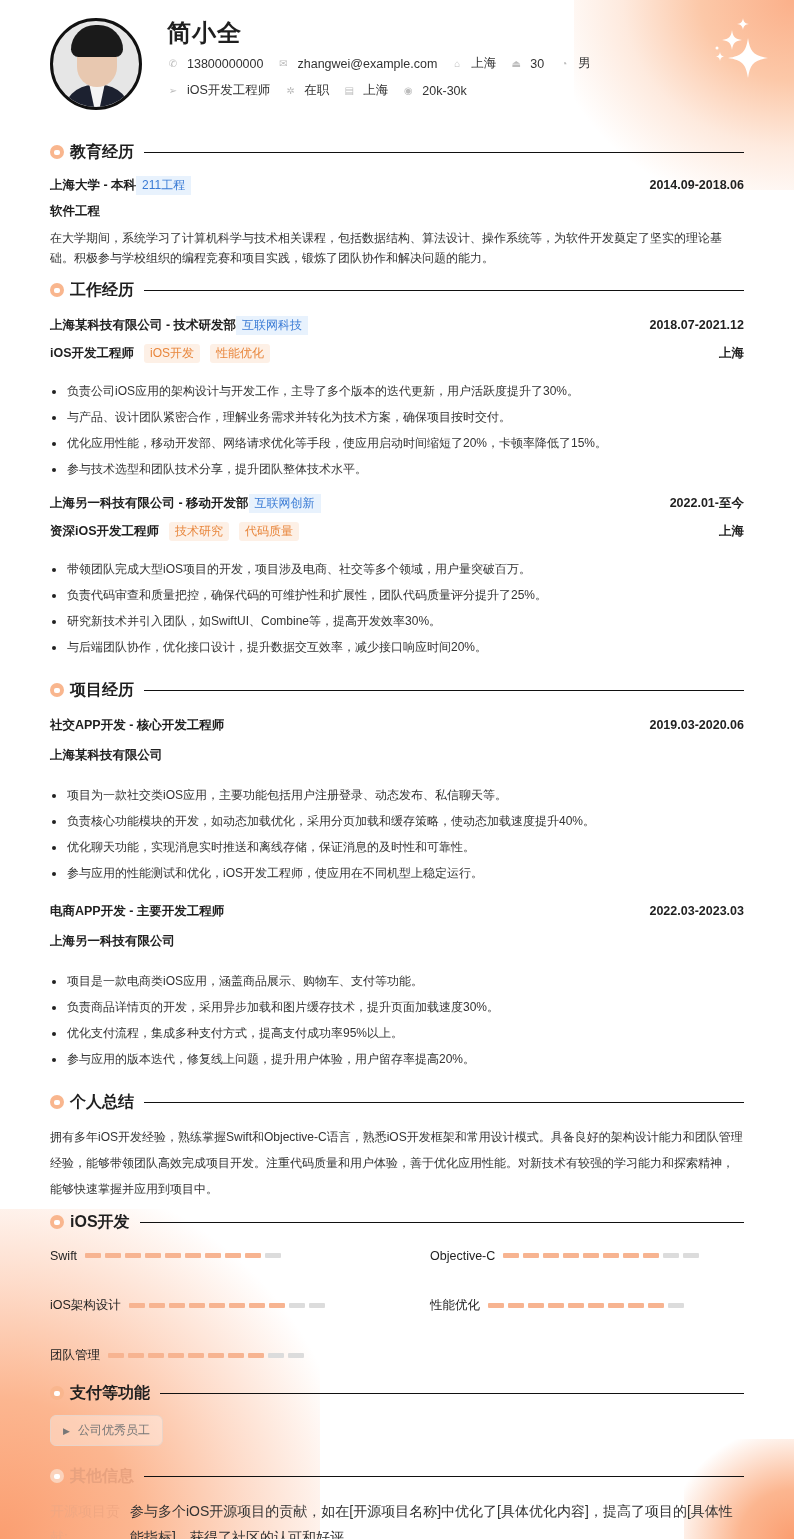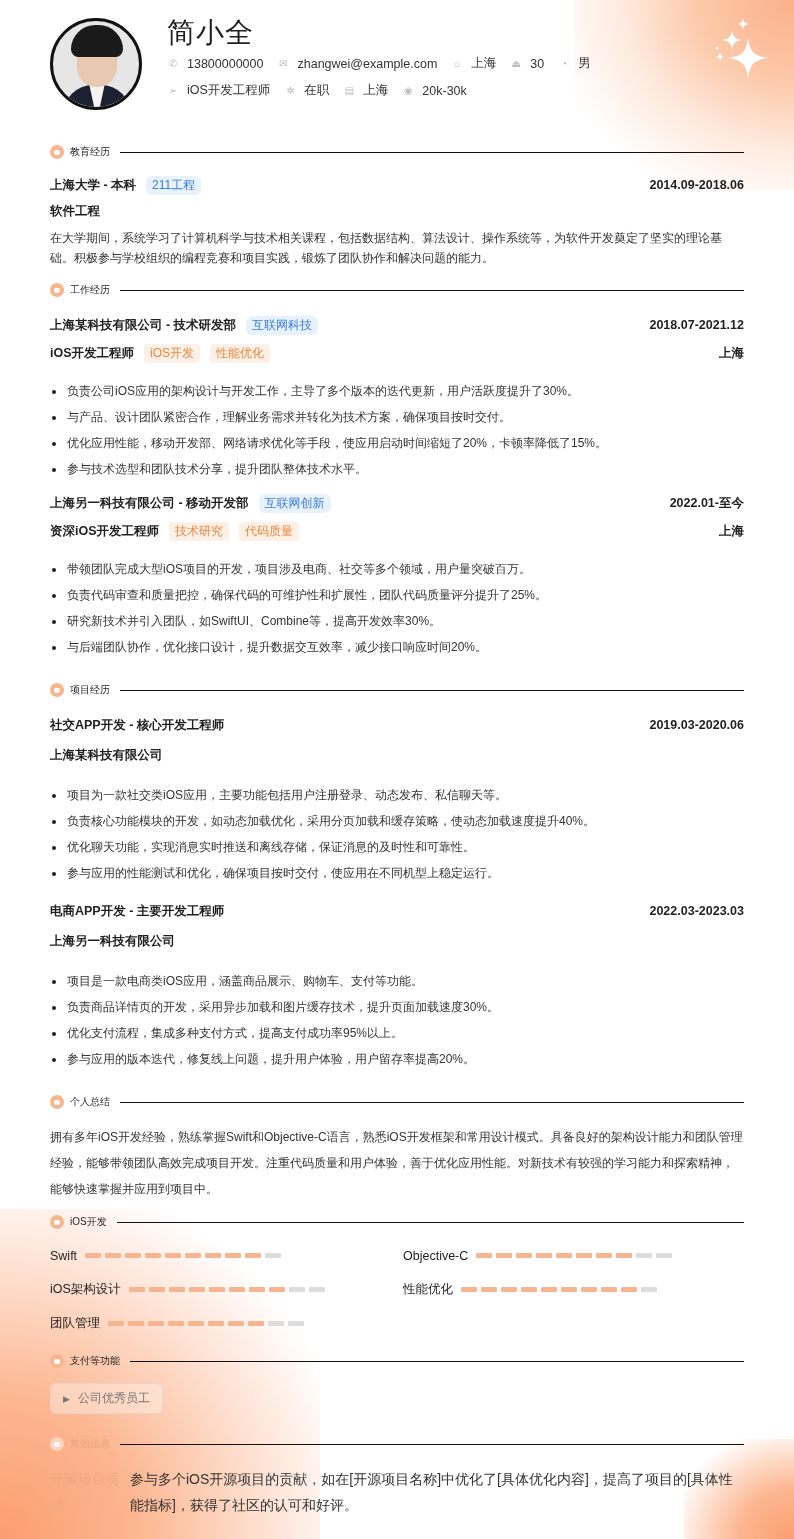--- a/index.html
+++ b/index.html
@@ -14,43 +14,43 @@
   .page { position: relative; z-index: 1; padding: 0 50px; }
   .sparkle { position: absolute; right: 22px; top: 16px; width: 60px; height: 65px; z-index: 2; }
 
   .header { display: flex; height: 130px; padding-top: 18px; }
   .avatar { width: 92px; height: 92px; border-radius: 50%; border: 3px solid #111; background: #e6e6e6; overflow: hidden; position: relative; flex-shrink: 0; }
   .avatar .hair { position: absolute; left: 18px; top: 4px; width: 52px; height: 32px; background: #1a1a1a; border-radius: 26px 26px 8px 8px; }
   .avatar .face { position: absolute; left: 24px; top: 16px; width: 40px; height: 50px; background: #e8c8b0; border-radius: 18px 18px 20px 20px; }
   .avatar .suit { position: absolute; left: 10px; top: 64px; width: 68px; height: 40px; background: #1c2130; border-radius: 30px 30px 0 0; }
   .avatar .shirt { position: absolute; left: 36px; top: 62px; width: 16px; height: 30px; background: #f4f4f4; clip-path: polygon(0 0,100% 0,60% 100%,40% 100%); }
   .hinfo { margin-left: 25px; padding-top: 2px; }
-  .name { font-size: 28px; font-weight: normal; height: 30px; line-height: 26px; letter-spacing: 1px; }
+  .name { font-size: 24px; font-weight: bold; height: 30px; line-height: 26px; letter-spacing: 1px; }
   .meta-row { display: flex; align-items: center; height: 27px; font-size: 12.5px; color: #333; }
   .meta-item { display: flex; align-items: center; margin-right: 14px; }
   .mi { width: 12px; height: 12px; margin-right: 8px; color: #bbb; font-size: 10px; display: flex; align-items: center; justify-content: center; }
 
   .sec-title { display: flex; align-items: center; height: 20px; margin-top: 14px; margin-bottom: 12px; }
   .sec-icon { width: 14px; height: 14px; border-radius: 50%; background: #f9b68e; margin-right: 6px; display: flex; align-items: center; justify-content: center; }
   .sec-icon span { width: 6px; height: 5px; background: #fff; border-radius: 2px; display: block; }
-  .sec-label { font-size: 10px; font-weight: normal; color: #1f1f1f; }
+  .sec-label { font-size: 16px; font-weight: bold; color: #1f1f1f; }
   .sec-line { flex: 1; height: 1px; background: #111; margin-left: 10px; }
 
   .row { display: flex; justify-content: space-between; align-items: center; height: 26px; font-size: 12.5px; text-align: center; }
   .row .left { display: flex; align-items: center; font-weight: bold; }
   .row .right { font-weight: bold; }
-  .tag-blue { background: #e8f2fd; color: #3a7bd5; font-weight: normal; padding: 1px 6px; border-radius: 6px; margin-left: 10px; font-size: 12px; }
+  .tag-blue { background: #e8f2fd; color: #3a7bd5; font-weight: normal; padding: 1px 6px; border-radius: 0; font-size: 12px; }
   .tag-orange { background: #fdf0e6; color: #e8863c; font-weight: normal; padding: 1px 6px; border-radius: 3px; margin-left: 10px; font-size: 12px; }
   .para { font-size: 12px; line-height: 20px; color: #333; margin-top: 2px; }
   ul.bullets { list-style: none; margin-top: 10px; }
   ul.bullets li { font-size: 12px; color: #333; height: 26px; line-height: 26px; position: relative; padding-left: 17px; }
   ul.bullets li::before { content: ""; position: absolute; left: 2px; top: 12px; width: 4px; height: 4px; border-radius: 50%; background: #222; }
   .gap { height: 8px; }
 
-  .skills { display: grid; grid-template-columns: 353px 1fr; row-gap: 11px; margin-top: 4px; }
+  .skills { display: grid; grid-template-columns: 353px 1fr; row-gap: 11px; margin-top: 4px; gap: 27px; }
   .skill { display: flex; align-items: center; height: 23px; font-size: 12.5px; }
   .skill .sname { margin-right: 8px; }
   .bar { display: flex; }
   .seg { width: 16px; height: 5px; margin-right: 4px; border-radius: 1px; }
   .seg.on { background: #f7b491; }
   .seg.off { background: #dcdcdc; }
 
   .award { display: inline-flex; align-items: center; border: 1px solid #ead4c8; border-radius: 6px; padding: 6px 12px; font-size: 12px; color: #777; margin-top: 0px; background: rgba(255,255,255,0.35); }
   .award .tri { font-size: 9px; color: #777; margin-right: 8px; }
   .other { display: flex; font-size: 14px; line-height: 26px; color: #333; }
@@ -218,21 +218,21 @@
       <div class="left">社交APP开发 - 核心开发工程师</div>
       <div class="right">2019.03-2020.06</div>
     </div>
     <div class="row" style="height:34px">
         <div class="left">上海某科技有限公司</div>
       </div>
     <ul class="bullets">
       <li>项目为一款社交类iOS应用，主要功能包括用户注册登录、动态发布、私信聊天等。</li>
       <li>负责核心功能模块的开发，如动态加载优化，采用分页加载和缓存策略，使动态加载速度提升40%。</li>
       <li>优化聊天功能，实现消息实时推送和离线存储，保证消息的及时性和可靠性。</li>
-      <li>参与应用的性能测试和优化，确保项目按时交付，使应用在不同机型上稳定运行。</li>
+      <li>参与应用的性能测试和优化，iOS开发工程师，使应用在不同机型上稳定运行。</li>
     </ul>
   </div>
   <div class="gap" style="height:12px"></div>
   <div>
     <div class="row">
       <div class="left">电商APP开发 - 主要开发工程师</div>
       <div class="right">2022.03-2023.03</div>
     </div>
     <div class="row" style="height:34px">
         <div class="left">上海另一科技有限公司</div>

